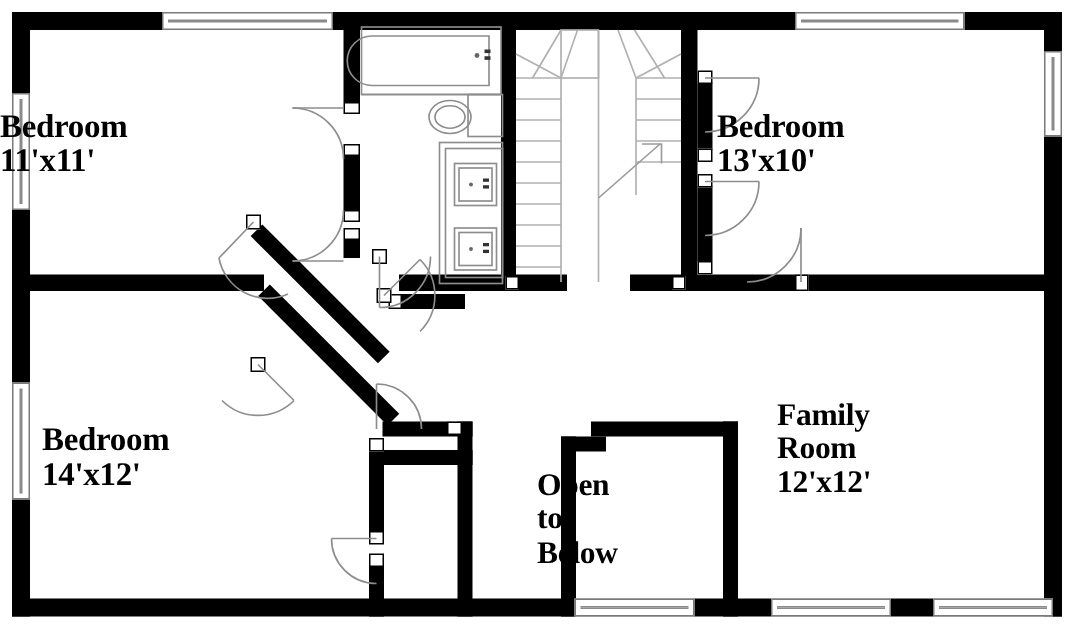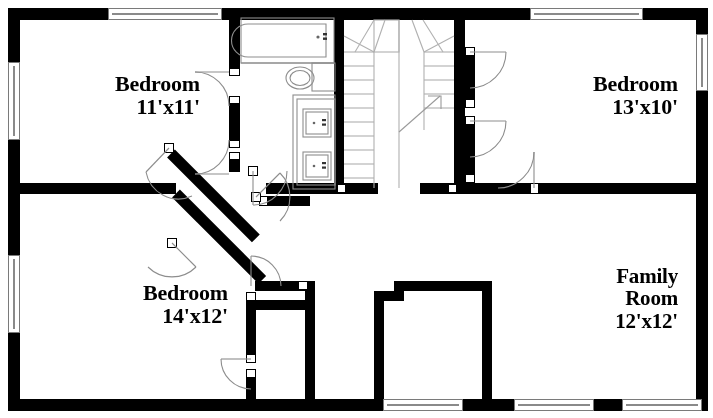--- a/index.html
+++ b/index.html
@@ -63,21 +63,21 @@
     position: absolute;
     background: #ffffff;
     border: 1px solid #000000;
     box-sizing: border-box;
   }
   
   .label {
     position: absolute;
     color: #000000;
     font-weight: bold;
-    text-align: right;
+    text-align: left;
     line-height: 1.06;
     white-space: pre-line;
     letter-spacing: -0.2px;
     user-select: none;
   }
   
   svg.overlay {
     position: absolute;
     left: 0; top: 0;
     width: 713px;
@@ -310,14 +310,17 @@
 13'x10'</div>
 
   <div class="label" style="left:28px;top:281px;width:200px;font-size:22px;">Bedroom
 14'x12'</div>
 
   <div class="label" style="left:518px;top:265px;width:160px;font-size:21px;">Family
 Room
 12'x12'</div>
 
 
+  <div class="label" style="left:358px;top:312px;width:120px;font-size:21px;">Open
+to
+Below</div>
 
 </div>
 
 </body></html>

